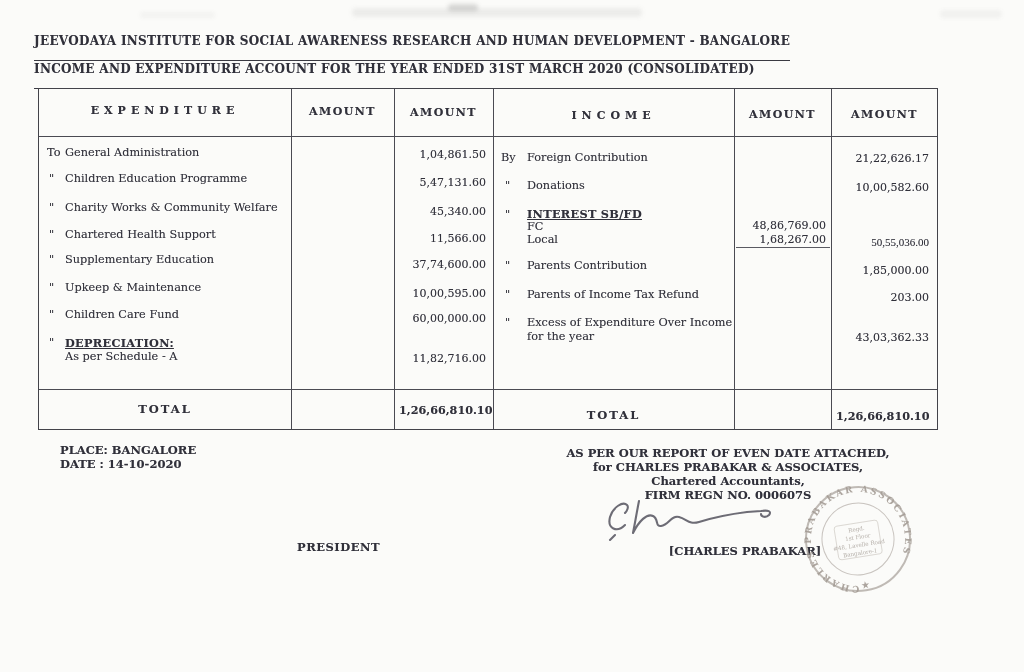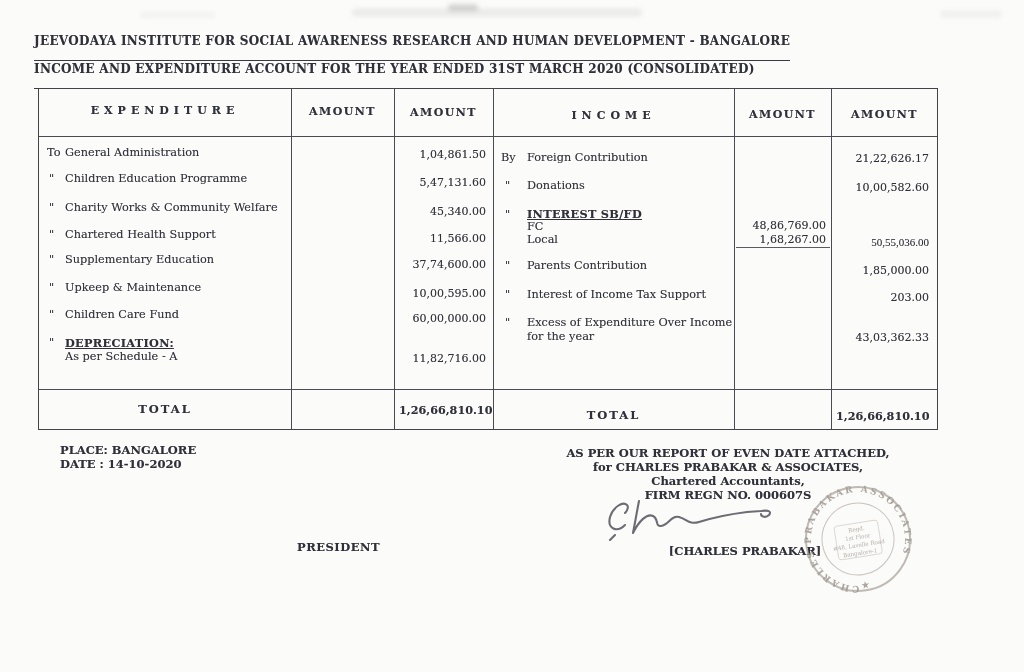--- a/index.html
+++ b/index.html
@@ -112,21 +112,21 @@
     <span class="amt a5 ink" style="top:130px;">48,86,769.00</span>
     <span class="amt a5 ink" style="top:144px;">1,68,267.00</span>
     <div style="position:absolute;left:697px;top:158px;width:94px;height:1px;background:#5a5a62;"></div>
     <span class="amt a6 ink" style="top:147px;font-family:Liberation Serif, serif;">50,55,036.00</span>
 
     <span class="pfx ink" style="left:466px;top:170px;">"</span>
     <span class="lbl ink" style="left:488px;top:170px;">Parents Contribution</span>
     <span class="amt a6 ink" style="top:175px;">1,85,000.00</span>
 
     <span class="pfx ink" style="left:466px;top:199px;">"</span>
-    <span class="lbl ink" style="left:488px;top:199px;">Interest of Income Tax Support</span>
+    <span class="lbl ink" style="left:488px;top:199px;">Parents of Income Tax Refund</span>
     <span class="amt a6 ink" style="top:202px;">203.00</span>
 
     <span class="pfx ink" style="left:466px;top:227px;">"</span>
     <span class="lbl ink" style="left:488px;top:227px;">Excess of Expenditure Over Income</span>
     <span class="lbl ink" style="left:488px;top:241px;">for the year</span>
     <span class="amt a6 ink" style="top:242px;">43,03,362.33</span>
 
     <span class="total-lbl ink" style="left:0;width:252px;top:313px;">TOTAL</span>
     <span class="amt a3 ink" style="top:314px;font-size:11.2px;font-weight:600;">1,26,66,810.10</span>
     <span class="total-lbl ink" style="left:454px;width:241px;top:319px;">TOTAL</span>

